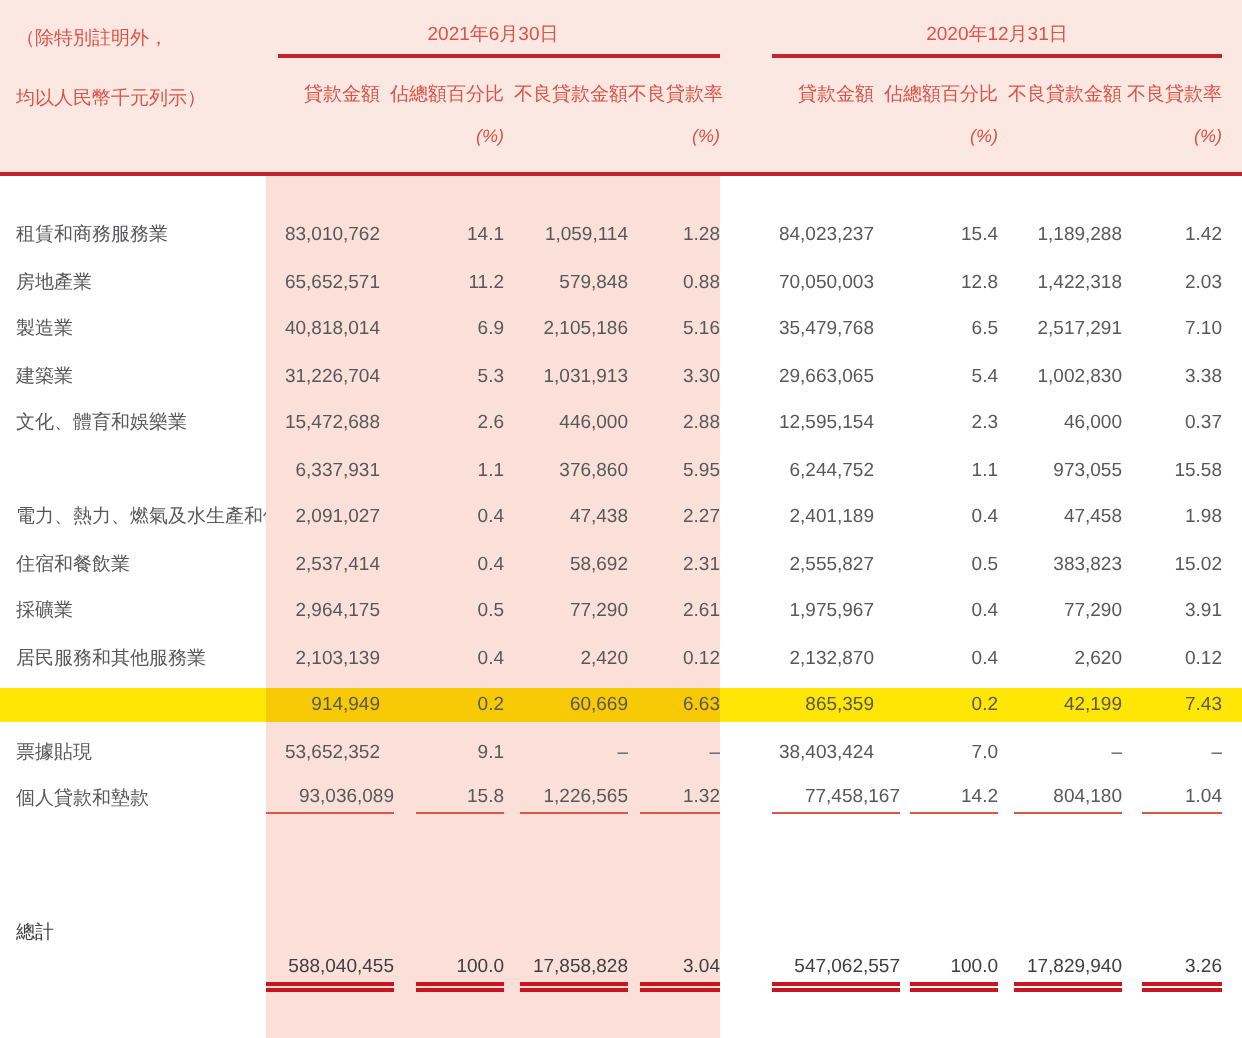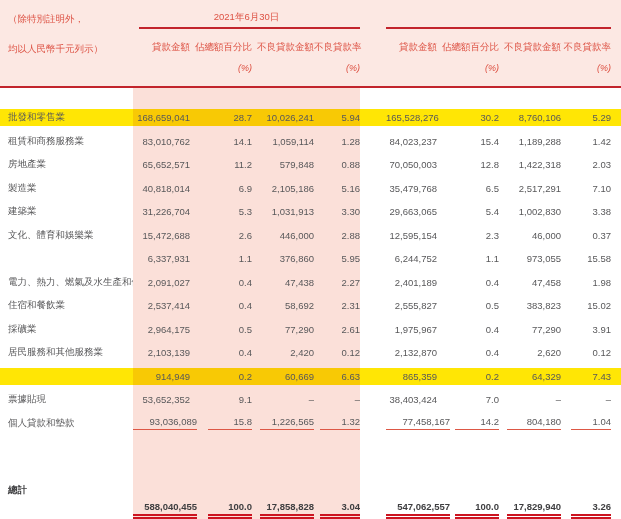--- a/index.html
+++ b/index.html
@@ -43,38 +43,39 @@
   .row .lbl{padding-left:8px;text-align:left;white-space:nowrap;overflow:hidden;}
   .row .num{text-align:right;white-space:nowrap;}
   .row.hl{
     background-image:linear-gradient(to right,
       var(--highlight-yellow) 0 133px,
       var(--highlight-yellow-band) 133px 360px,
       var(--highlight-yellow) 360px 100%);
     background-size:100% 17px;background-position:0 50%;background-repeat:no-repeat;
   }
   .gap{height:26px;}
-  .row.total{height:26px;font-weight:bold;color:var(--total-text);}
+  .row.total{height:26px;font-weight:normal;color:var(--total-text);}
   .u1,.udbl{display:inline-block;text-align:right;}
   .u1{border-bottom:1.5px solid var(--single-line-red);padding-bottom:2px;}
   .udbl{border-bottom:5px double var(--line-red);padding-bottom:2px;margin-top:40px;}
   .w0{min-width:64px}.w1{min-width:44px}.w2{min-width:54px}.w3{min-width:40px}
 </style>
 </head>
 <body>
 
 <div class="page">
   <div class="header-bg"></div>
   <div class="band"></div>
 
   <div class="header">
     <div class="note l1">（除特別註明外，</div>
     <div class="note l2">均以人民幣千元列示）</div>
 
     <div class="date g1">2021年6月30日</div>
+    <div class="date g2">2020年12月31日</div>
     <div class="dline g1"></div>
     <div class="dline g2"></div>
 
     <div class="colheads grid">
       <div class="h c2">貸款金額</div>
       <div class="h c3">佔總額百分比</div>
       <div class="h c4">不良貸款金額</div>
       <div class="h c5">不良貸款率</div>
       <div class="h c7">貸款金額</div>
       <div class="h c8">佔總額百分比</div>
@@ -88,31 +89,20 @@
       <div class="h c8">(%)</div>
       <div class="h c10">(%)</div>
     </div>
   </div>
 
   <div class="rule"></div>
 
   <div class="rows">
     <div class="spacer"></div>
     <div id="rows">
-        <div class="row grid hl">
-          <div class="cell lbl c1">批發和零售業</div>
-          <div class="cell num c2">168,659,041</div>
-          <div class="cell num c3">28.7</div>
-          <div class="cell num c4">10,026,241</div>
-          <div class="cell num c5">5.94</div>
-          <div class="cell num c7">165,528,276</div>
-          <div class="cell num c8">30.2</div>
-          <div class="cell num c9">8,760,106</div>
-          <div class="cell num c10">5.29</div>
-        </div>
         <div class="row grid">
           <div class="cell lbl c1">租賃和商務服務業</div>
           <div class="cell num c2">83,010,762</div>
           <div class="cell num c3">14.1</div>
           <div class="cell num c4">1,059,114</div>
           <div class="cell num c5">1.28</div>
           <div class="cell num c7">84,023,237</div>
           <div class="cell num c8">15.4</div>
           <div class="cell num c9">1,189,288</div>
           <div class="cell num c10">1.42</div>
@@ -215,21 +205,21 @@
           <div class="cell num c9">2,620</div>
           <div class="cell num c10">0.12</div>
         </div>
         <div class="row grid hl">
           <div class="cell num c2">914,949</div>
           <div class="cell num c3">0.2</div>
           <div class="cell num c4">60,669</div>
           <div class="cell num c5">6.63</div>
           <div class="cell num c7">865,359</div>
           <div class="cell num c8">0.2</div>
-          <div class="cell num c9">64,329</div>
+          <div class="cell num c9">42,199</div>
           <div class="cell num c10">7.43</div>
         </div>
         <div class="row grid">
           <div class="cell lbl c1">票據貼現</div>
           <div class="cell num c2">53,652,352</div>
           <div class="cell num c3">9.1</div>
           <div class="cell num c4">–</div>
           <div class="cell num c5">–</div>
           <div class="cell num c7">38,403,424</div>
           <div class="cell num c8">7.0</div>

